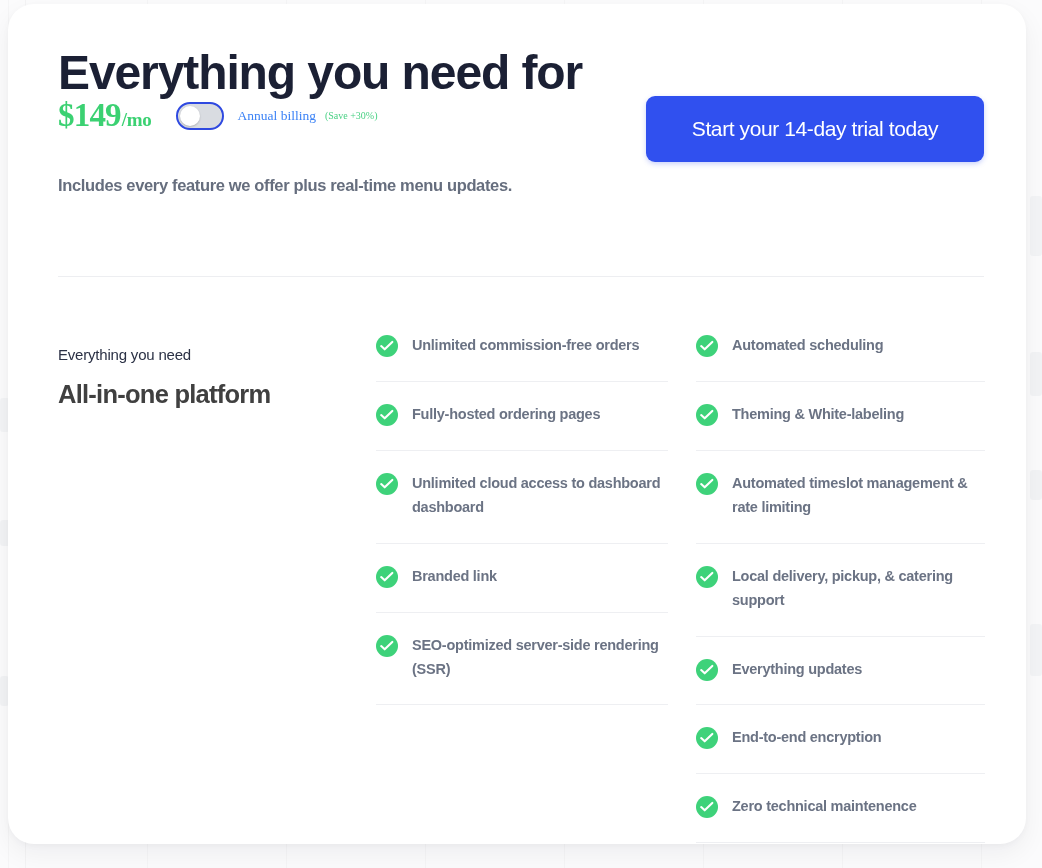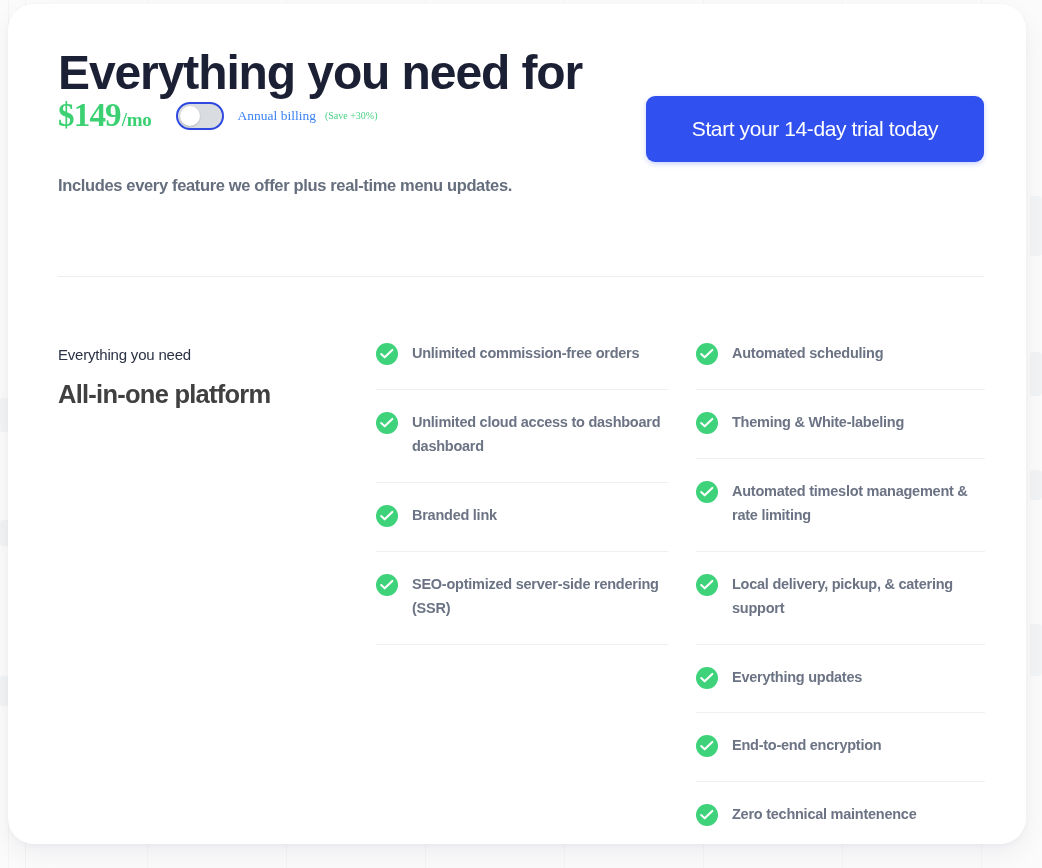--- a/index.html
+++ b/index.html
@@ -199,21 +199,21 @@
   .feature-col.mid { width: 292px; }
   .feature-col.right { width: 289px; margin-left: 28px; }
 
   .feature {
     display: flex;
     align-items: flex-start;
     border-bottom: 1px solid #eeeff2;
     padding: 0 0 23px 0;
     margin-top: 21px;
   }
-  .feature:first-child { margin-top: 8px; }
+  .feature:first-child { margin-top: 0; }
 
   .check {
     flex: none;
     width: 22px;
     height: 22px;
     border-radius: 50%;
     background: #3ed27a;
     position: relative;
     margin-top: 1px;
   }
@@ -286,20 +286,28 @@
             </svg>
           </span>
           <span class="feature-text">Unlimited commission-free orders</span>
         </div>
         <div class="feature">
           <span class="check">
             <svg width="14" height="12" viewBox="0 0 14 12">
               <path d="M1.2 6.1 L4.7 9.3 L12.3 1.9" fill="none" stroke="#ffffff" stroke-width="2.1" stroke-linecap="round" stroke-linejoin="round"></path>
             </svg>
           </span>
+          <span class="feature-text">Fully-hosted ordering pages</span>
+        </div>
+        <div class="feature">
+          <span class="check">
+            <svg width="14" height="12" viewBox="0 0 14 12">
+              <path d="M1.2 6.1 L4.7 9.3 L12.3 1.9" fill="none" stroke="#ffffff" stroke-width="2.1" stroke-linecap="round" stroke-linejoin="round"></path>
+            </svg>
+          </span>
           <span class="feature-text">Unlimited cloud access to dashboard dashboard</span>
         </div>
         <div class="feature">
           <span class="check">
             <svg width="14" height="12" viewBox="0 0 14 12">
               <path d="M1.2 6.1 L4.7 9.3 L12.3 1.9" fill="none" stroke="#ffffff" stroke-width="2.1" stroke-linecap="round" stroke-linejoin="round"></path>
             </svg>
           </span>
           <span class="feature-text">Branded link</span>
         </div>

